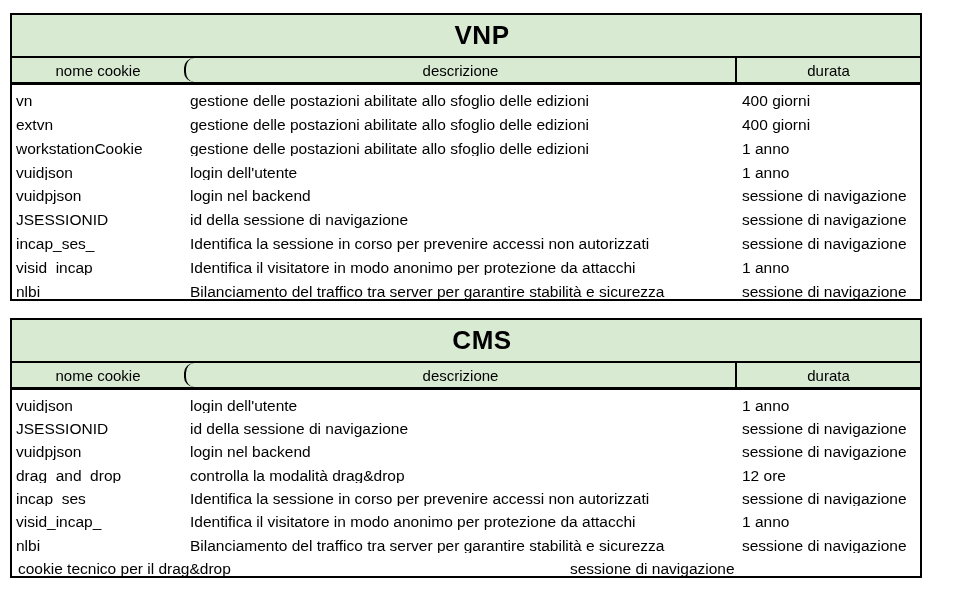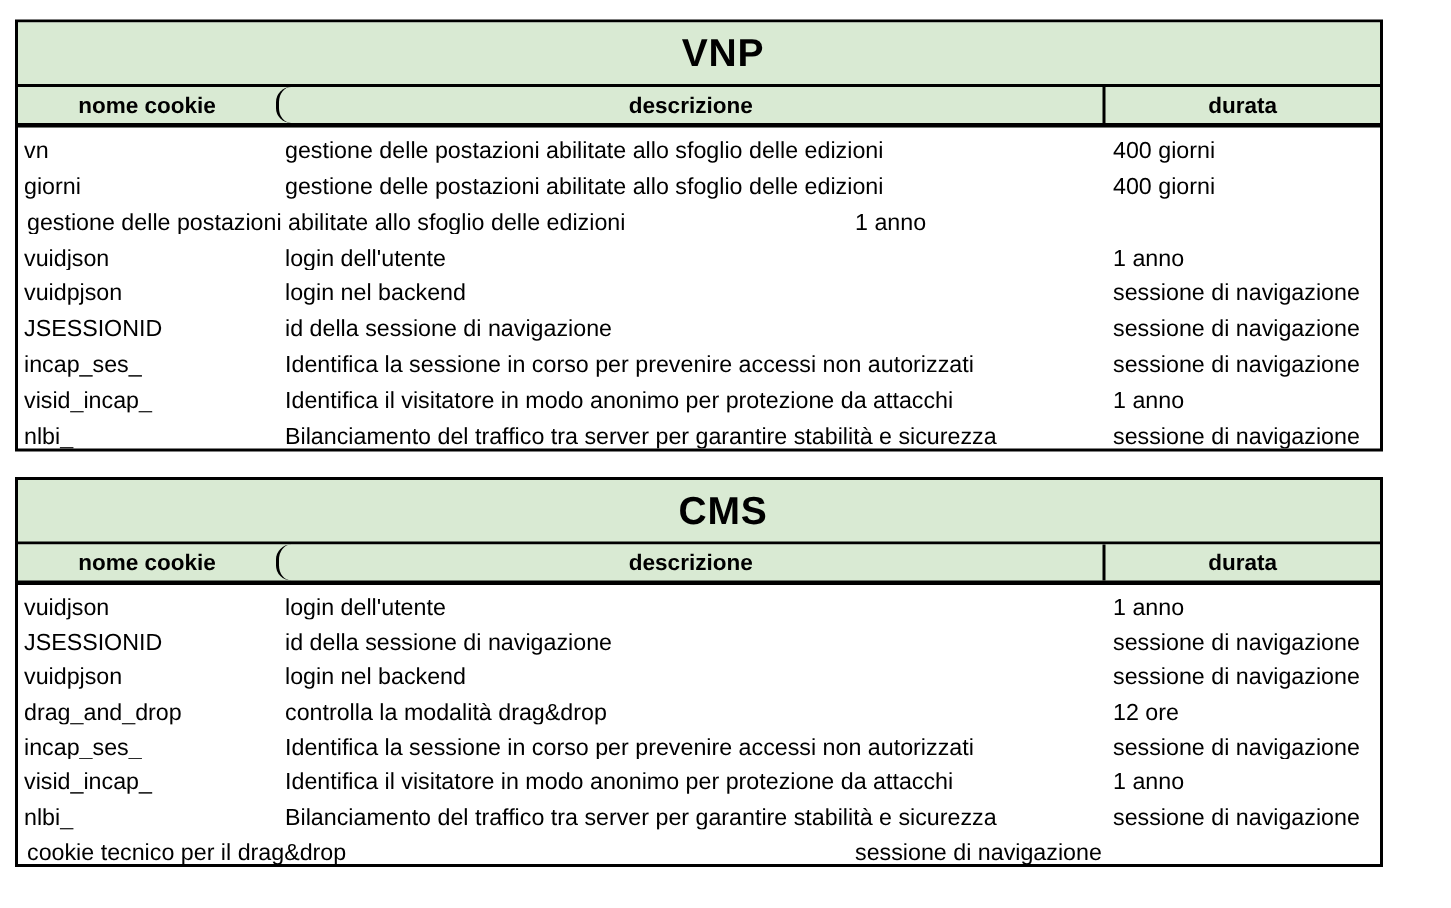--- a/index.html
+++ b/index.html
@@ -42,21 +42,21 @@
     display: flex;
     height: 24px;
     background: #d9ead3;
     border-bottom: 3px solid #000000;
   }
   .hcell {
     display: flex;
     align-items: center;
     justify-content: center;
     font-size: 15px;
-    font-weight: 700;
+    font-weight: 400;
     box-sizing: border-box;
   }
   .hcell.c2, .hcell.c3 { border-left: 2px solid #000000; }
 
   .c1 { width: 172px; flex: 0 0 172px; }
   .c2 { width: 551px; flex: 0 0 551px; border-radius: 10px; }
   .c3 { flex: 1 1 auto; }
 
   .body { display: block; }
   .brow {
@@ -88,25 +88,26 @@
       <div class="hcell c2">descrizione</div>
       <div class="hcell c3">durata</div>
     </div>
     <div class="body">
         <div class="brow">
           <div class="bcell c1">vn</div>
           <div class="bcell c2">gestione delle postazioni abilitate allo sfoglio delle edizioni</div>
           <div class="bcell c3">400 giorni</div>
         </div>
         <div class="brow">
-          <div class="bcell c1">giorni</div>
+          <div class="bcell c1">extvn</div>
           <div class="bcell c2">gestione delle postazioni abilitate allo sfoglio delle edizioni</div>
           <div class="bcell c3">400 giorni</div>
         </div>
         <div class="brow">
+          <div class="bcell c1">workstationCookie</div>
           <div class="bcell c2">gestione delle postazioni abilitate allo sfoglio delle edizioni</div>
           <div class="bcell c3">1 anno</div>
         </div>
         <div class="brow">
           <div class="bcell c1">vuidjson</div>
           <div class="bcell c2">login dell'utente</div>
           <div class="bcell c3">1 anno</div>
         </div>
         <div class="brow">
           <div class="bcell c1">vuidpjson</div>

